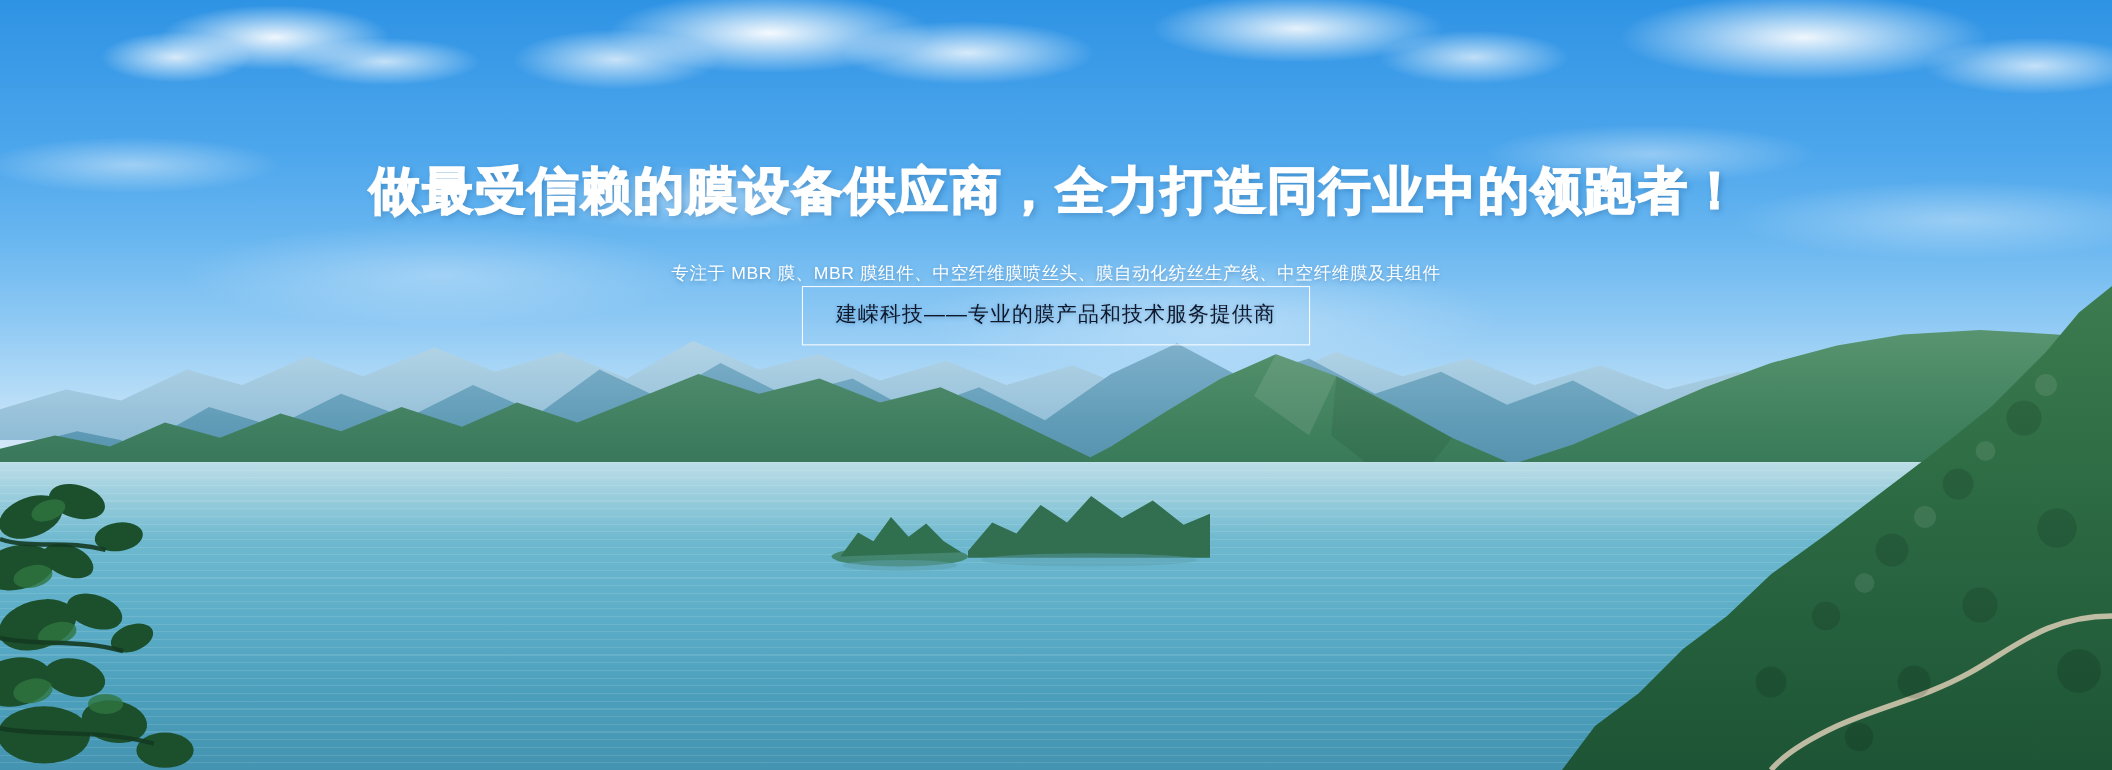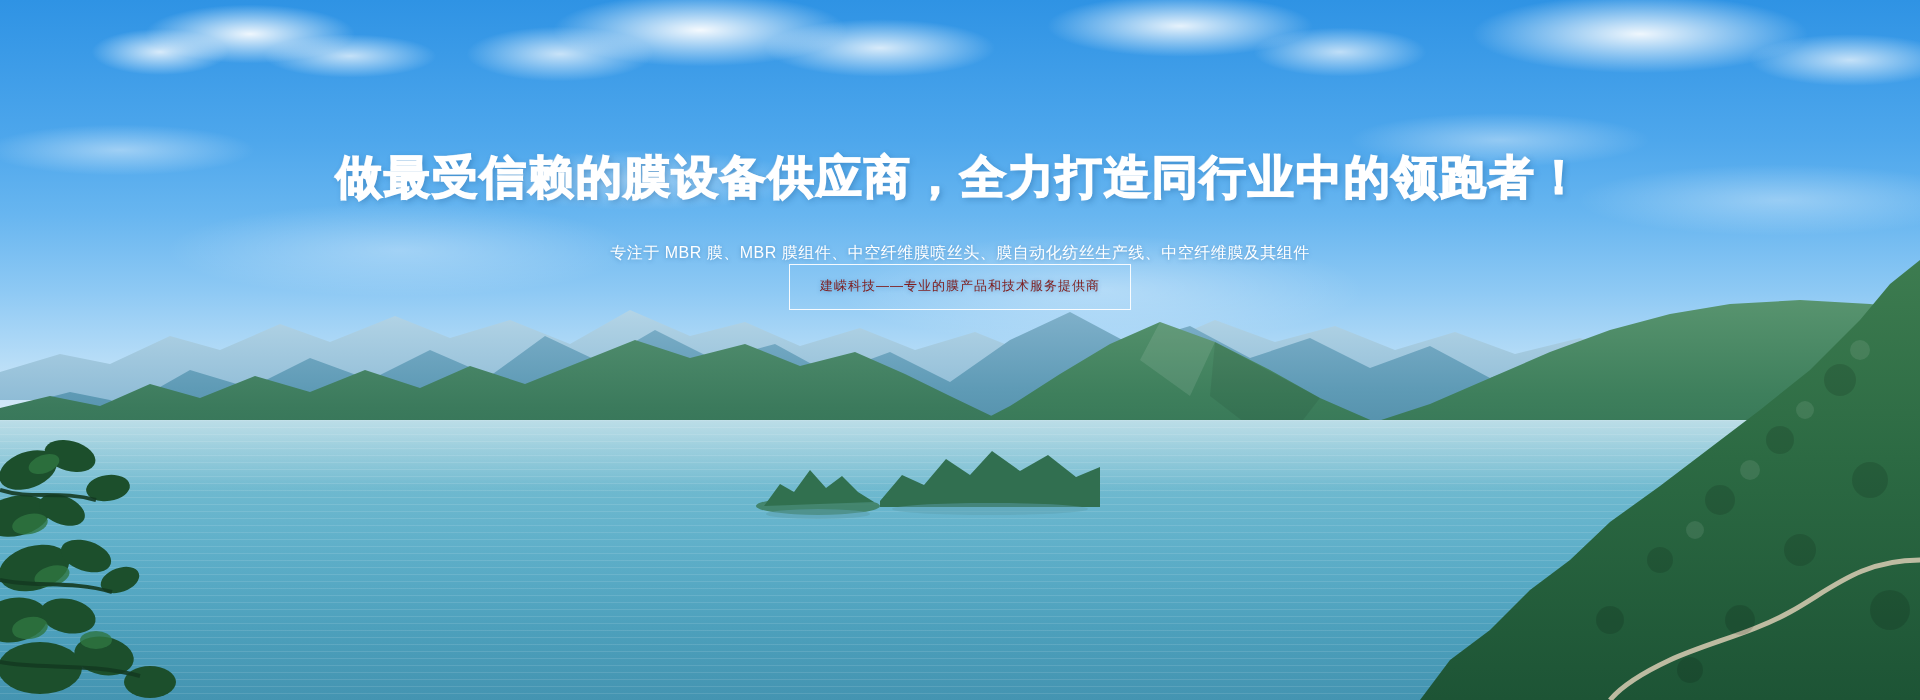--- a/index.html
+++ b/index.html
@@ -110,22 +110,22 @@
     font-size:16px;
     color:#ffffff;
     letter-spacing:.5px;
     white-space:nowrap;
     text-shadow:0 1px 4px rgba(32,96,156,.40);
     pointer-events:auto;
   }
   .tagbox{
     border:1px solid rgba(255,255,255,.92);
     padding:12px 30px 14px 30px;
-    font-size:13px;
-    color:#7f1d1d;
+    font-size:19px;
+    color:#0f172a;
     letter-spacing:1px;
     white-space:nowrap;
     text-shadow:0 1px 4px rgba(32,96,156,.40);
     pointer-events:auto;
   }
 </style>
 </head>
 <body>
 
 <div id="banner">

